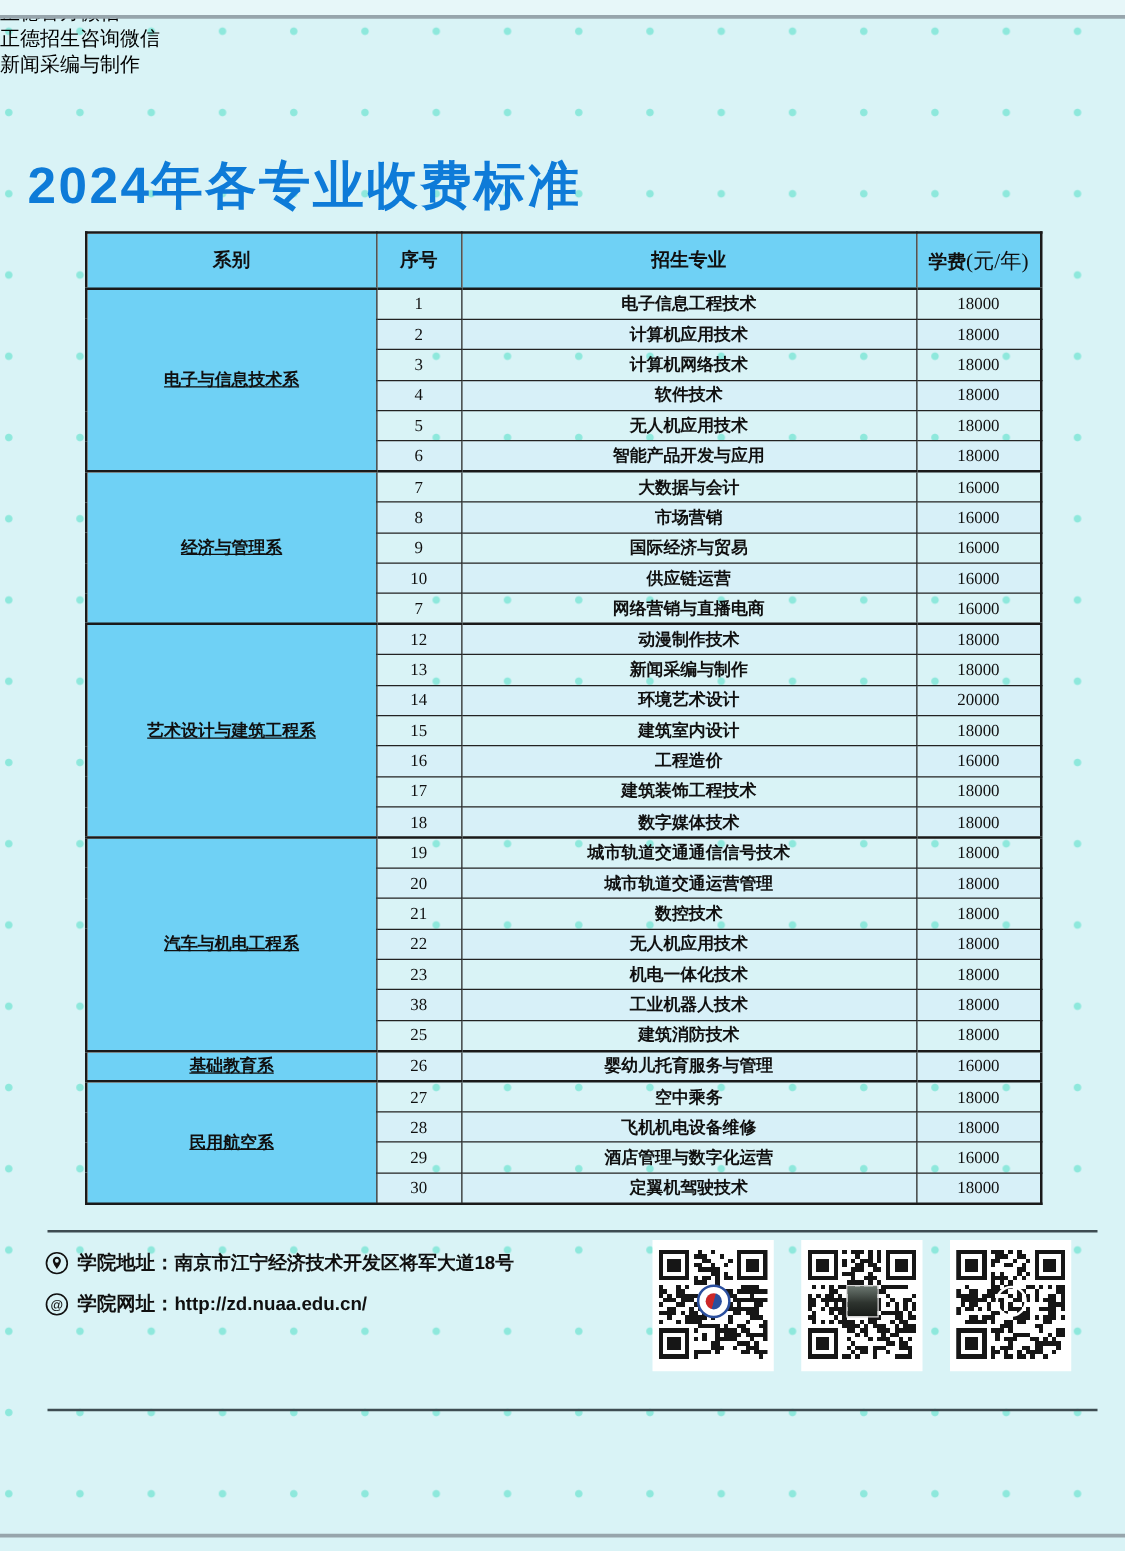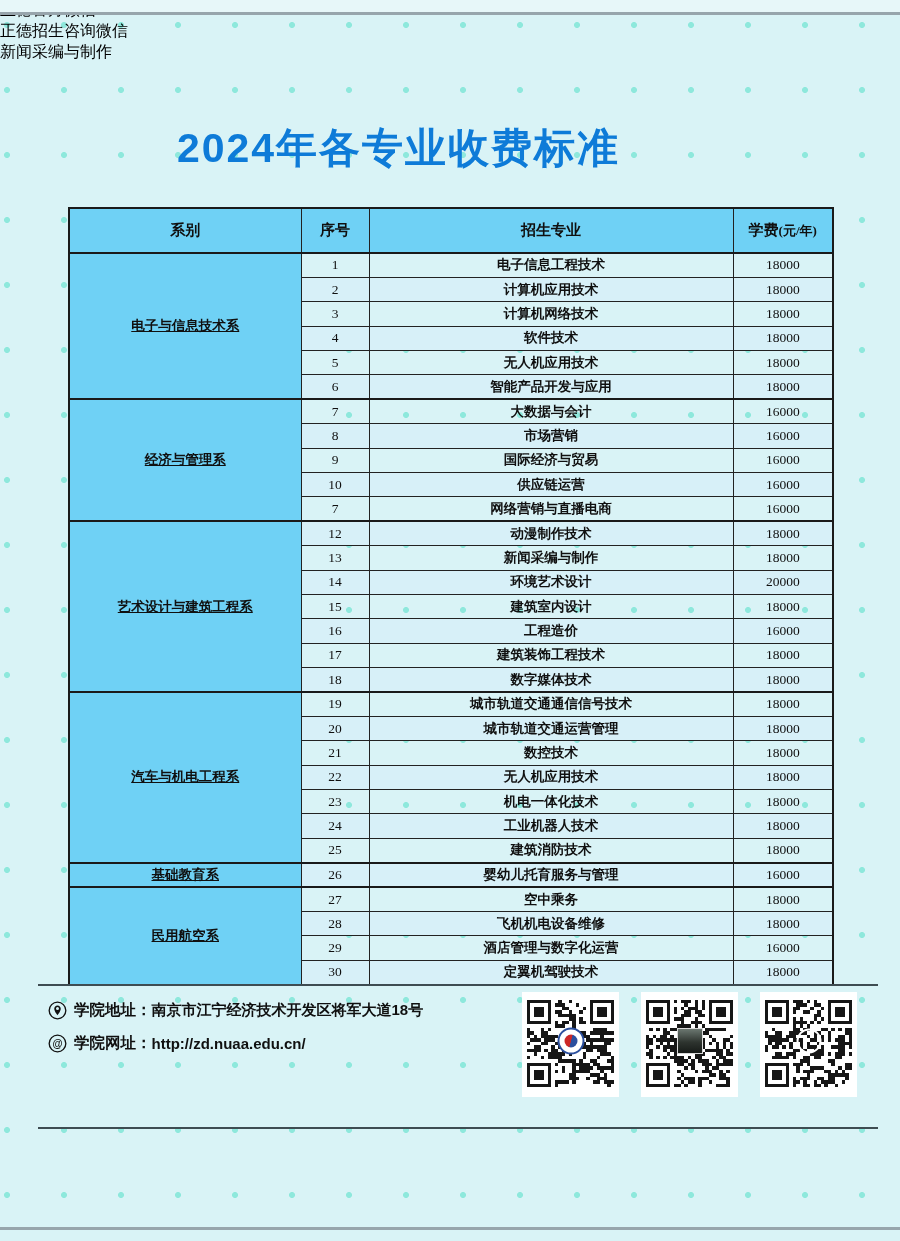--- a/index.html
+++ b/index.html
@@ -10,55 +10,55 @@
     background-color:var(--bg,#d9f3f6);
     background-image: radial-gradient(circle at 7px 25px, var(--dot,#8ee8dc) 2.6px, rgba(0,0,0,0) 3.4px);
     background-size:57px 65px;
   }
   .topstrip{ position:absolute; left:0; top:0; width:900px; height:12px; background:#e7f7f9; }
   .hline-page{ position:absolute; left:0; width:900px; height:3px; background:#97a5ac; }
   .hline-top{ top:12px; }
   .hline-bottom{ top:1227px; }
 
   .title{
-    position:absolute; left:0; top:121px; width:753px; text-align:center;
+    position:absolute; left:0; top:121px; width:753px; 
     color:var(--accent,#0e7bd8); font-size:41px; font-weight:bold; letter-spacing:2px;
   }
   .title span{ display:inline-block; transform:translateX(22px); }
 
   table.fees{
     position:absolute; left:68px; top:185px; width:764px;
     border-collapse:collapse; table-layout:fixed;
   }
   table.fees col.c-dept{ width:232px; }
   table.fees col.c-no{ width:68px; }
   table.fees col.c-major{ width:364px; }
   table.fees col.c-fee{ width:100px; }
   table.fees th, table.fees td{
     border:1.2px solid #222; text-align:center; vertical-align:middle;
     color:#101010; overflow:hidden; white-space:nowrap;
   }
   table.fees thead th{
     background:var(--blue,#6fd1f5); height:45px; font-size:15px; font-weight:bold;
     border-bottom:2.6px solid #1a1a1a;
   }
-  table.fees thead th .unit{ font-family:"Liberation Serif", serif; font-weight:bold; font-size:13px; }
-  table.fees{ border:2.4px solid #1a1a1a;margin-top:22px; }
+  table.fees thead th .unit{ font-family:"Liberation Serif", serif; font-weight:normal; font-size:17px; }
+  table.fees{ border:2.4px solid #1a1a1a; }
   table.fees td{ height:24.4px; font-size:13.5px; }
   td.dept{ background:var(--blue,#6fd1f5); font-weight:bold; font-size:13.5px;text-decoration:underline; }
   td.major{ font-weight:bold; }
   td.no, td.fee{ font-family:"Liberation Serif", serif; font-size:15px; font-weight:500; }
   tbody tr:nth-child(even) td{ background:#d7f0f8; }
   tbody tr:nth-child(even) td.dept{ background:var(--blue,#6fd1f5); }
   tbody tr.gstart td{ border-top:2.6px solid #1a1a1a; }
 
   .hline-foot{ position:absolute; left:38px; width:840px; height:2px; background:#3e4c52; }
   .foot-top{ top:984px; } .foot-bottom{ top:1127px; }
 
-  .contact{ position:absolute; left:48px; top:999px; width:460px; }
+  .contact{ position:absolute; left:36px; top:999px; width:460px; }
   .contact-row{ display:flex; align-items:center; height:22px; margin-bottom:11px; }
   .contact-row .cicon{ width:19px; height:19px; margin-right:7px; flex:0 0 auto; }
   .contact-row .clabel{ font-weight:bold; font-size:15.5px; color:#101010; flex:0 0 auto; }
   .contact-row .cvalue{ font-weight:bold; font-size:15px; color:#101010; white-space:nowrap; }
   .contact-row.indent{ padding-left:104px; }
 
   .qr-box{
     position:absolute; top:992px; width:97px; height:105px; background:#ffffff;
     padding:5px 5px 7px 5px;
   }
@@ -215,21 +215,21 @@
         <td class="no">22</td>
         <td class="major">无人机应用技术</td>
         <td class="fee">18000</td>
       </tr>
       <tr>
         <td class="no">23</td>
         <td class="major">机电一体化技术</td>
         <td class="fee">18000</td>
       </tr>
       <tr>
-        <td class="no">24</td>
+        <td class="no">38</td>
         <td class="major">工业机器人技术</td>
         <td class="fee">18000</td>
       </tr>
       <tr>
         <td class="no">25</td>
         <td class="major">建筑消防技术</td>
         <td class="fee">18000</td>
       </tr>
       <tr class="gstart">
         <td class="dept" rowspan="1">基础教育系</td>

